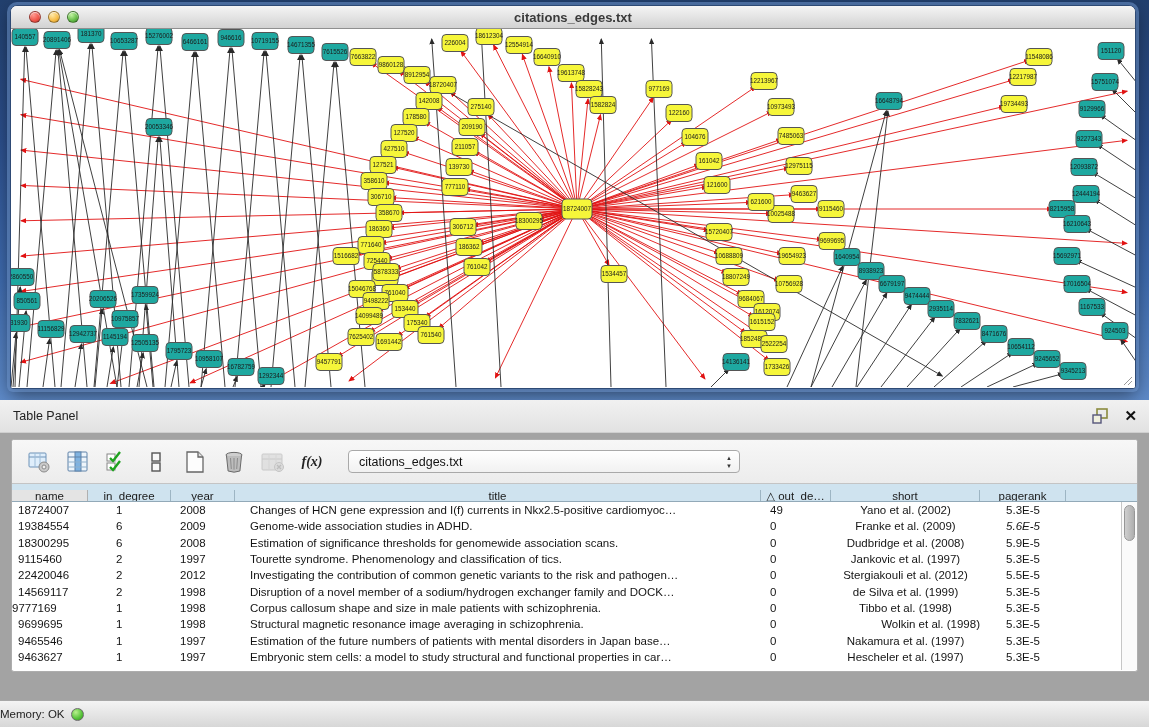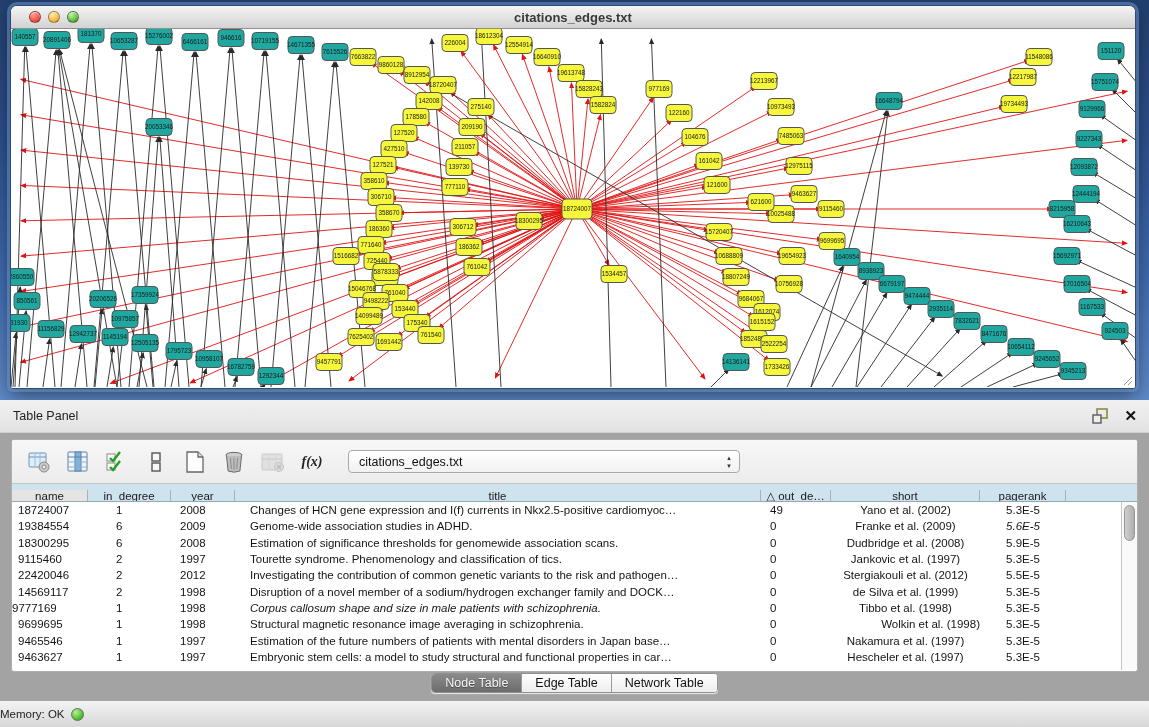--- a/index.html
+++ b/index.html
@@ -911,21 +911,21 @@
             <div class="tcell" style="width: 64px; text-align: left; padding-left: 9px;">1998</div>
             <div class="tcell" style="width: 526px; text-align: left; padding-left: 15px;">Disruption of a novel member of a sodium/hydrogen exchanger family and DOCK…</div>
             <div class="tcell" style="width: 70px; text-align: left; padding-left: 9px;">0</div>
             <div class="tcell" style="width: 149px; text-align: center;">de Silva et al. (1999)</div>
             <div class="tcell" style="width: 86px; text-align: center;">5.3E-5</div>
           </div>
           <div class="trow">
             <div class="tcell" style="width: 76px; text-align: left; ">9777169</div>
             <div class="tcell" style="width: 83px; text-align: left; padding-left: 28px;">1</div>
             <div class="tcell" style="width: 64px; text-align: left; padding-left: 9px;">1998</div>
-            <div class="tcell" style="width: 526px; text-align: left; padding-left: 15px; font-style: italic;">Corpus callosum shape and size in male patients with schizophrenia.</div>
+            <div class="tcell" style="width: 526px; text-align: left; padding-left: 15px;">Corpus callosum shape and size in male patients with schizophrenia.</div>
             <div class="tcell" style="width: 70px; text-align: left; padding-left: 9px;">0</div>
             <div class="tcell" style="width: 149px; text-align: center;">Tibbo et al. (1998)</div>
             <div class="tcell" style="width: 86px; text-align: center;">5.3E-5</div>
           </div>
           <div class="trow">
             <div class="tcell" style="width: 76px; text-align: left; padding-left: 6px;">9699695</div>
             <div class="tcell" style="width: 83px; text-align: left; padding-left: 28px;">1</div>
             <div class="tcell" style="width: 64px; text-align: left; padding-left: 9px;">1998</div>
             <div class="tcell" style="width: 526px; text-align: left; padding-left: 15px;">Structural magnetic resonance image averaging in schizophrenia.</div>
             <div class="tcell" style="width: 70px; text-align: left; padding-left: 9px;">0</div>
@@ -950,25 +950,18 @@
             <div class="tcell" style="width: 149px; text-align: center;">Hescheler et al. (1997)</div>
             <div class="tcell" style="width: 86px; text-align: center;">5.3E-5</div>
           </div>
         </div>
       <div class="vscroll">
         <div class="vthumb"></div>
       </div>
     </div>
   </div>
 
-  <div class="tabs-row">
-    <div class="seg" id="seg">
-        <div class="seg-btn sel">Node Table</div>
-        <div class="seg-btn">Edge Table</div>
-        <div class="seg-btn">Network Table</div>
-      </div>
-  </div>
 </div>
 
 <div class="statusbar">
   <span class="mem-label">Memory: OK</span>
   <span class="mem-dot"></span>
 </div>
 
 </body></html>

